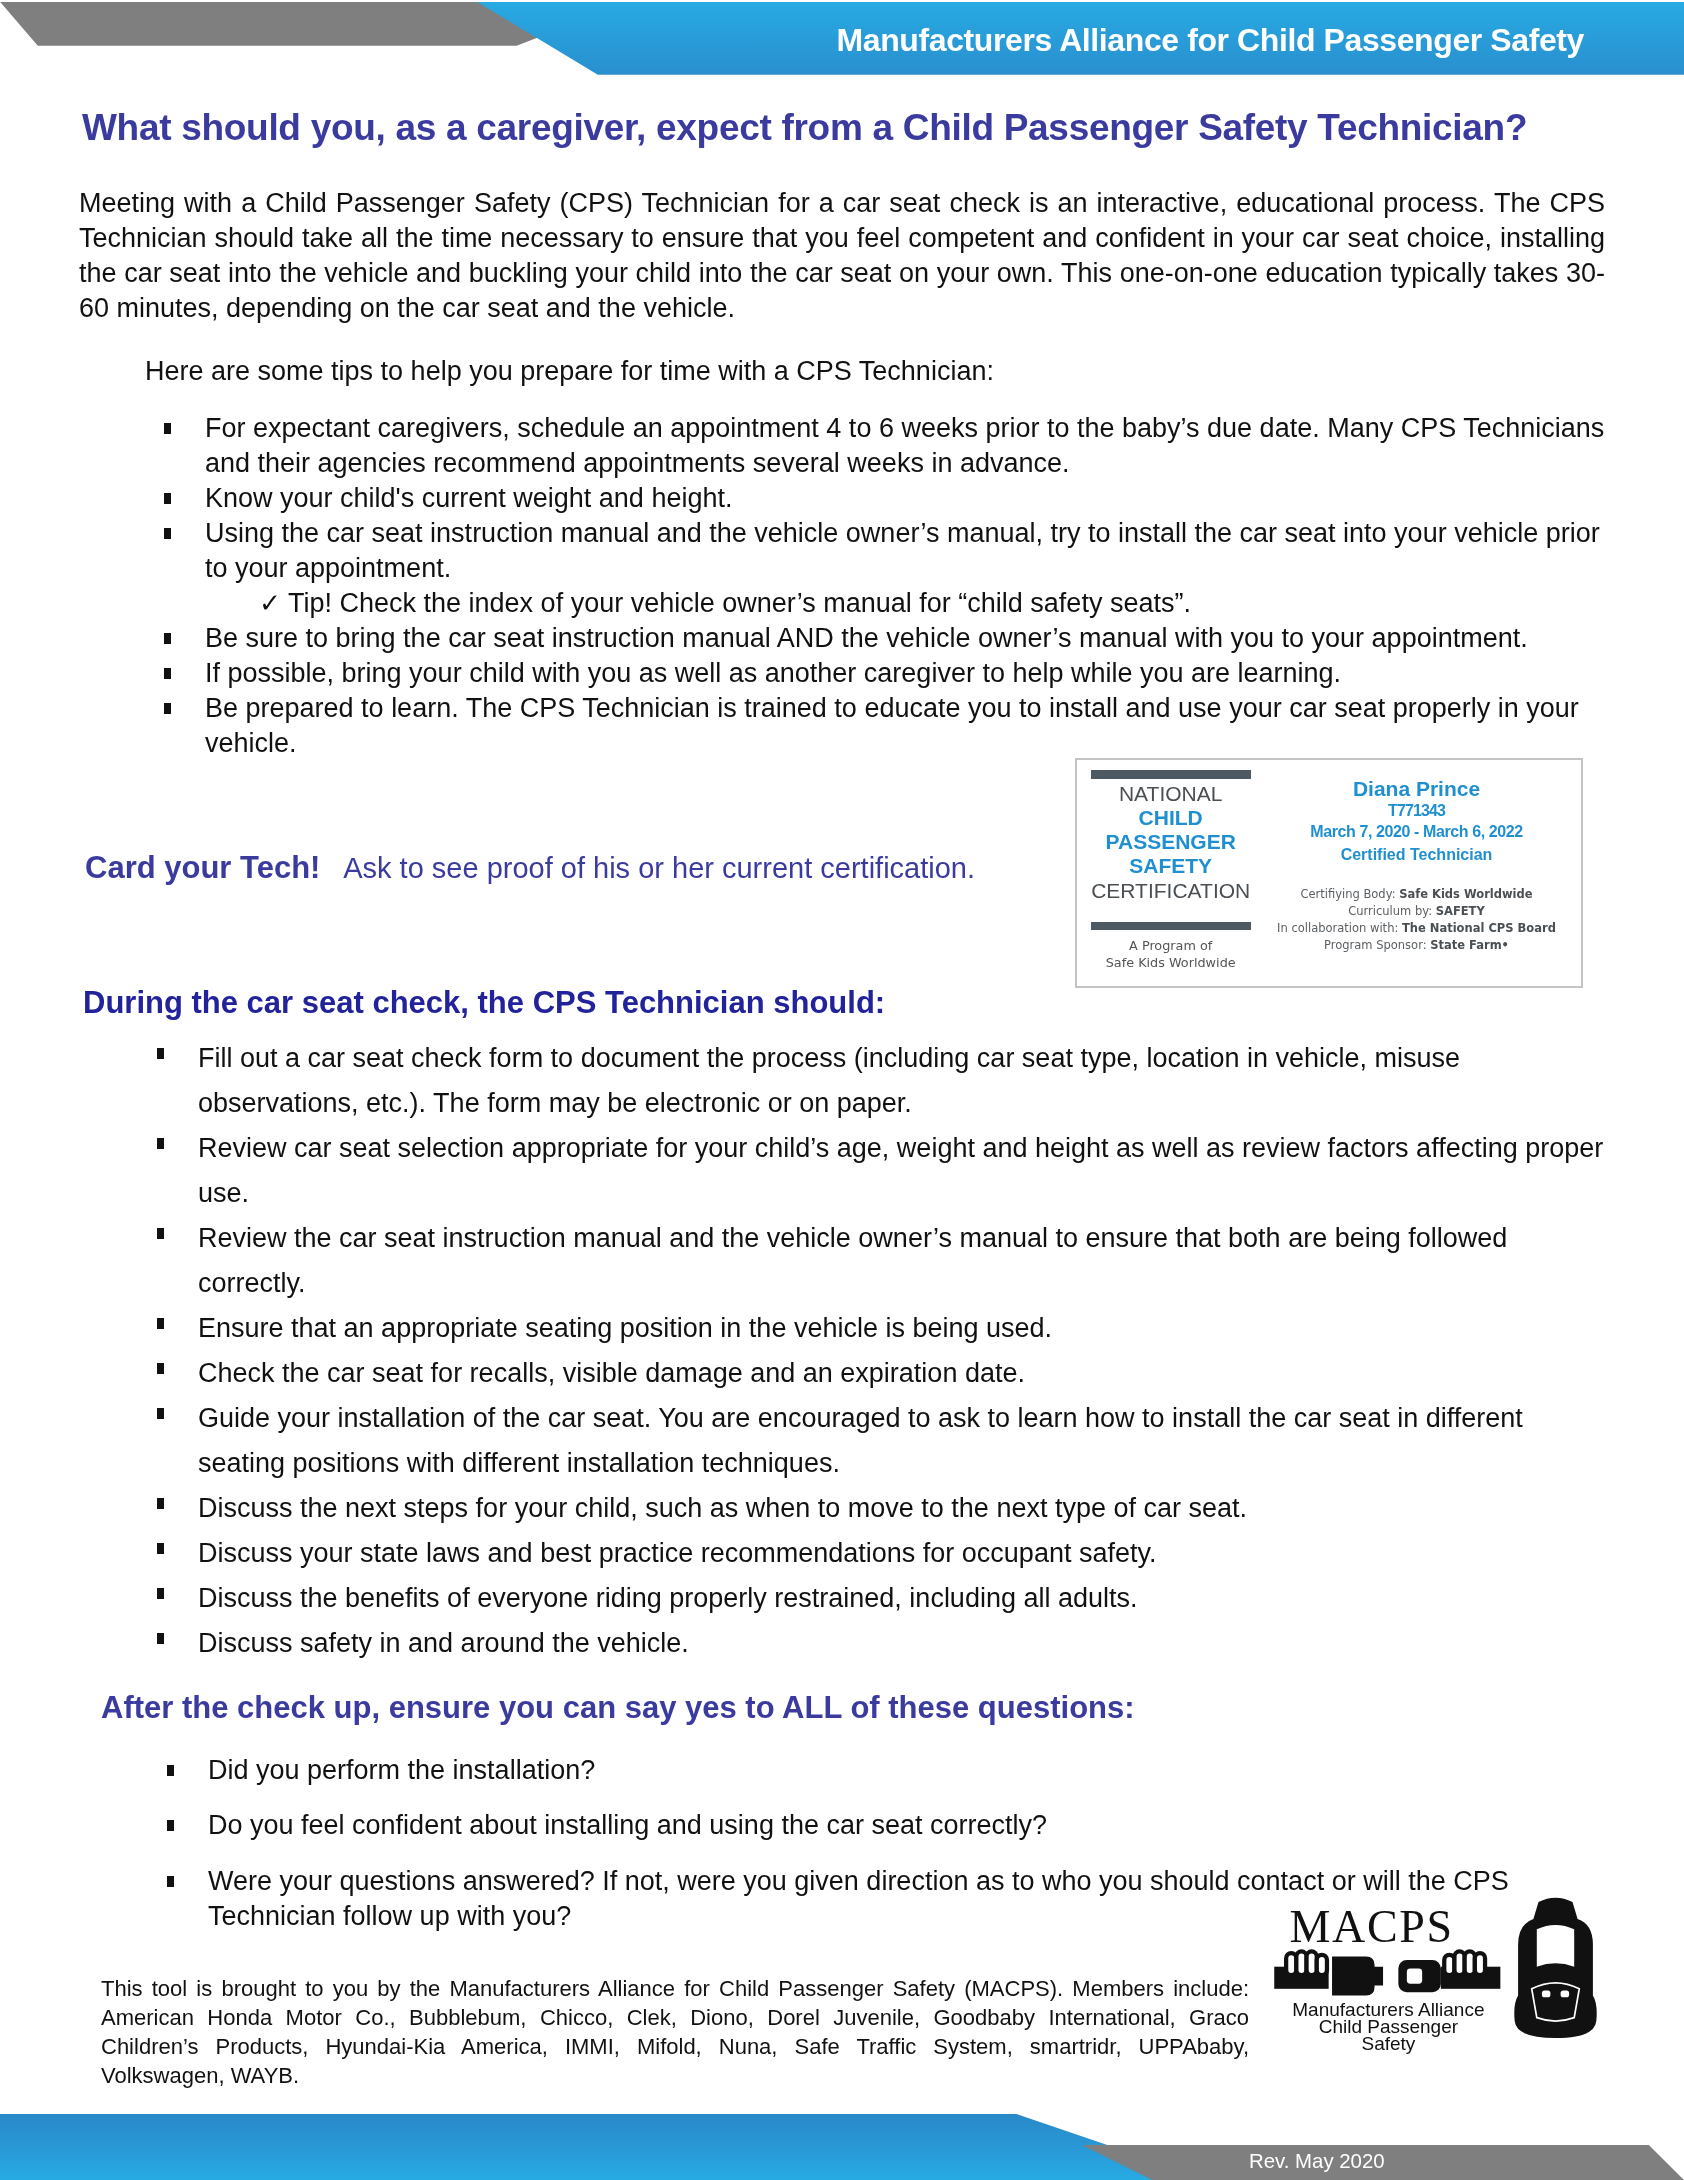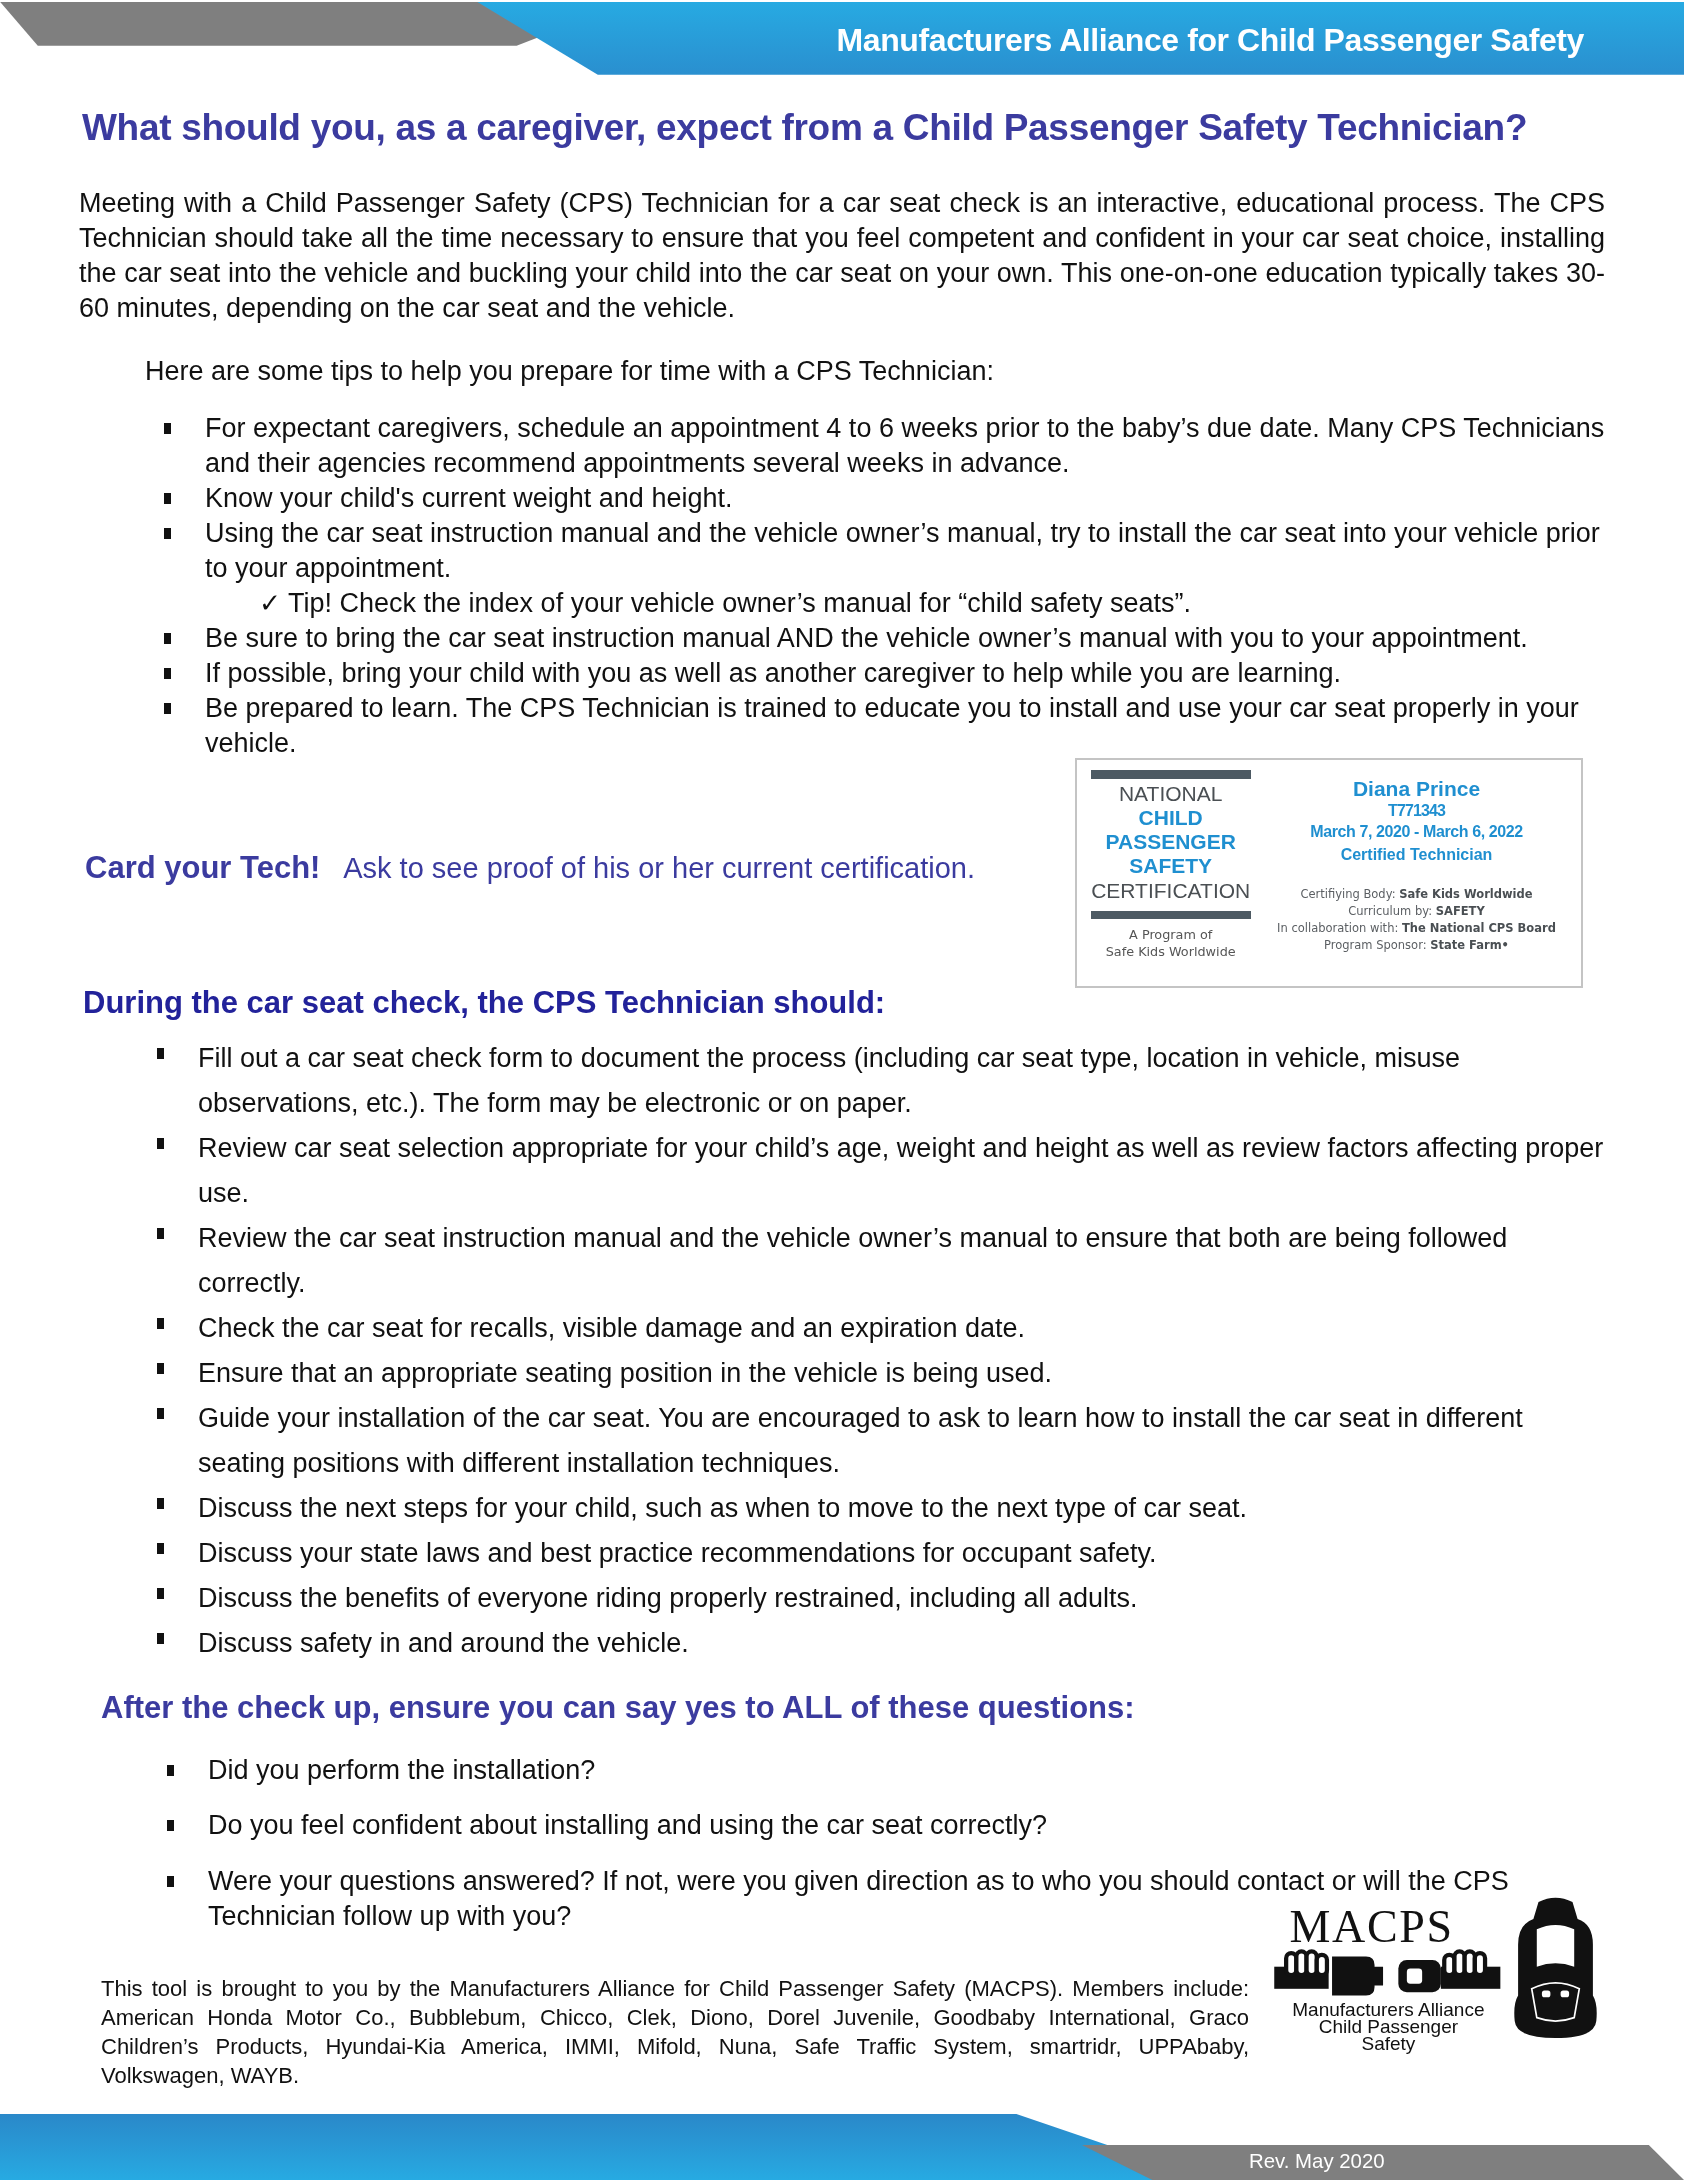--- a/index.html
+++ b/index.html
@@ -40,21 +40,21 @@
   .card-tech .b { font-weight: bold; font-size: 31px; color: #3b3b9f; }
   .card-tech .r { font-size: 29px; color: #3b3b9f; margin-left: 19px; }
 
   
   .cert { position: absolute; left: 1075px; top: 758px; width: 508px; height: 230px;
           border: 2.6px solid #c4c4c4; background: #fff; box-sizing: border-box; }
   .cert-left { position: absolute; left: 10.2px; top: 10.2px; width: 167px; text-align: center; }
   .cert-bar { height: 8.5px; background: #4d5a63; margin: 0 3.4px; }
   .cert-l1 { font-size: 21px; color: #4a4f53; line-height: 24px; margin-top: 3.4px; }
   .cert-l2 { font-size: 21px; color: #1f8fd0; font-weight: bold; line-height: 24px; }
-  .cert-l3 { font-size: 21px; color: #4a4f53; line-height: 25.6px; margin-bottom: 7px; }
+  .cert-l3 { font-size: 21px; color: #4a4f53; line-height: 25.6px; margin-bottom: 18px; }
   .cert-prog { font-size: 12.8px; color: #555; line-height: 17px; margin-top: 6.8px;
                font-family: "DejaVu Sans", sans-serif; }
   .cert-right { position: absolute; left: 181px; top: 17px; width: 317px; text-align: center; }
   .cert-name { font-size: 21px; font-weight: bold; color: #1f8fd0; }
   .cert-id { font-size: 16px; font-weight: bold; color: #1f8fd0; margin-top: 1px; letter-spacing: -0.9px; }
   .cert-dates { font-size: 16px; font-weight: bold; color: #1f8fd0; margin-top: 3.4px; letter-spacing: -0.4px; }
   .cert-role { font-size: 16px; font-weight: bold; color: #1f8fd0; margin-top: 5.1px; }
   .cert-meta { margin-top: 22px; font-family: "DejaVu Sans", sans-serif; font-size: 11.5px;
                color: #5b5f63; line-height: 17px; }
   .cert-meta b { color: #4a4f53; }
@@ -147,22 +147,22 @@
       <div><span>Program Sponsor:</span> <b>State Farm•</b></div>
     </div>
   </div>
 </div>
 
 <div class="h2 during">During the car seat check, the CPS Technician should:</div>
 <ul class="sq during-list">
   <li>Fill out a car seat check form to document the process (including car seat type, location in vehicle, misuse observations, etc.).  The form may be electronic or on paper.</li>
   <li>Review car seat selection appropriate for your child’s age, weight and height as well as review factors affecting proper use.</li>
   <li>Review the car seat instruction manual and the vehicle owner’s manual to ensure that both are being followed correctly.</li>
+  <li>Ensure that an appropriate seating position in the vehicle is being used.</li>
   <li>Check the car seat for recalls, visible damage and an expiration date.</li>
-  <li>Ensure that an appropriate seating position in the vehicle is being used.</li>
   <li>Guide your installation of the car seat. You are encouraged to ask to learn how to install the car seat in different seating positions with different installation techniques.</li>
   <li>Discuss the next steps for your child, such as when to move to the next type of car seat.</li>
   <li>Discuss your state laws and best practice recommendations for occupant safety.</li>
   <li>Discuss the benefits of everyone riding properly restrained, including all adults.</li>
   <li>Discuss safety in and around the vehicle.</li>
 </ul>
 
 <div class="h2 after">After the check up, ensure you can say yes to ALL of these questions:</div>
 <ul class="sq after-list">
   <li>Did you perform the installation?</li>

